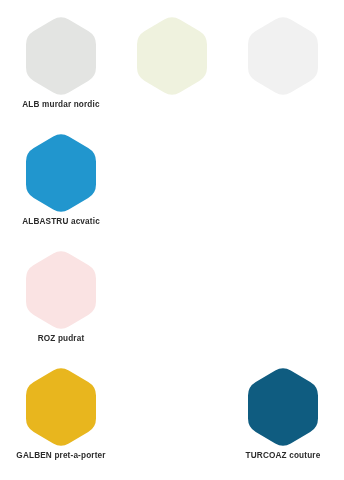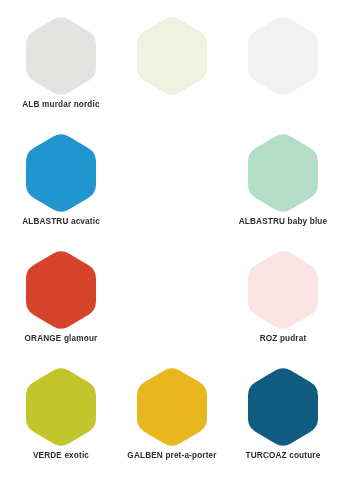--- a/index.html
+++ b/index.html
@@ -100,56 +100,32 @@
     </div>
     <div class="row">
       <div class="cell">
         <div class="swatch-wrap">
           <svg class="hex" viewBox="0 0 70 82">
             <path d="M27.23,4.55Q35.00,0.00 42.77,4.55L62.23,15.95Q70.00,20.50 70.00,29.50L70.00,52.50Q70.00,61.50 62.23,66.05L42.77,77.45Q35.00,82.00 27.23,77.45L7.77,66.05Q0.00,61.50 0.00,52.50L0.00,29.50Q0.00,20.50 7.77,15.95Z" fill="#2196CE"></path>
           </svg>
         </div>
         <div class="label"><span class="fam">ALBASTRU</span> <span class="desc">acvatic</span></div>
       </div>
-      <div class="cell">
-        <div class="swatch-wrap">
-          <svg class="hex" viewBox="0 0 70 82">
-            <path d="M27.23,4.55Q35.00,0.00 42.77,4.55L62.23,15.95Q70.00,20.50 70.00,29.50L70.00,52.50Q70.00,61.50 62.23,66.05L42.77,77.45Q35.00,82.00 27.23,77.45L7.77,66.05Q0.00,61.50 0.00,52.50L0.00,29.50Q0.00,20.50 7.77,15.95Z" fill="#B4DDC8"></path>
-          </svg>
-        </div>
-        <div class="label"><span class="fam">ALBASTRU</span> <span class="desc">baby blue</span></div>
-      </div>
     </div>
     <div class="row">
-      <div class="cell">
-        <div class="swatch-wrap">
-          <svg class="hex" viewBox="0 0 70 82">
-            <path d="M27.23,4.55Q35.00,0.00 42.77,4.55L62.23,15.95Q70.00,20.50 70.00,29.50L70.00,52.50Q70.00,61.50 62.23,66.05L42.77,77.45Q35.00,82.00 27.23,77.45L7.77,66.05Q0.00,61.50 0.00,52.50L0.00,29.50Q0.00,20.50 7.77,15.95Z" fill="#D4432A"></path>
-          </svg>
-        </div>
-        <div class="label"><span class="fam">ORANGE</span> <span class="desc">glamour</span></div>
-      </div>
       <div class="cell">
         <div class="swatch-wrap">
           <svg class="hex" viewBox="0 0 70 82">
             <path d="M27.23,4.55Q35.00,0.00 42.77,4.55L62.23,15.95Q70.00,20.50 70.00,29.50L70.00,52.50Q70.00,61.50 62.23,66.05L42.77,77.45Q35.00,82.00 27.23,77.45L7.77,66.05Q0.00,61.50 0.00,52.50L0.00,29.50Q0.00,20.50 7.77,15.95Z" fill="#FAE3E3"></path>
           </svg>
         </div>
         <div class="label"><span class="fam">ROZ</span> <span class="desc">pudrat</span></div>
       </div>
     </div>
     <div class="row">
-      <div class="cell">
-        <div class="swatch-wrap">
-          <svg class="hex" viewBox="0 0 70 82">
-            <path d="M27.23,4.55Q35.00,0.00 42.77,4.55L62.23,15.95Q70.00,20.50 70.00,29.50L70.00,52.50Q70.00,61.50 62.23,66.05L42.77,77.45Q35.00,82.00 27.23,77.45L7.77,66.05Q0.00,61.50 0.00,52.50L0.00,29.50Q0.00,20.50 7.77,15.95Z" fill="#C2C62C"></path>
-          </svg>
-        </div>
-        <div class="label"><span class="fam">VERDE</span> <span class="desc">exotic</span></div>
-      </div>
       <div class="cell">
         <div class="swatch-wrap">
           <svg class="hex" viewBox="0 0 70 82">
             <path d="M27.23,4.55Q35.00,0.00 42.77,4.55L62.23,15.95Q70.00,20.50 70.00,29.50L70.00,52.50Q70.00,61.50 62.23,66.05L42.77,77.45Q35.00,82.00 27.23,77.45L7.77,66.05Q0.00,61.50 0.00,52.50L0.00,29.50Q0.00,20.50 7.77,15.95Z" fill="#E8B61E"></path>
           </svg>
         </div>
         <div class="label"><span class="fam">GALBEN</span> <span class="desc">pret-a-porter</span></div>
       </div>
       <div class="cell">
         <div class="swatch-wrap">

